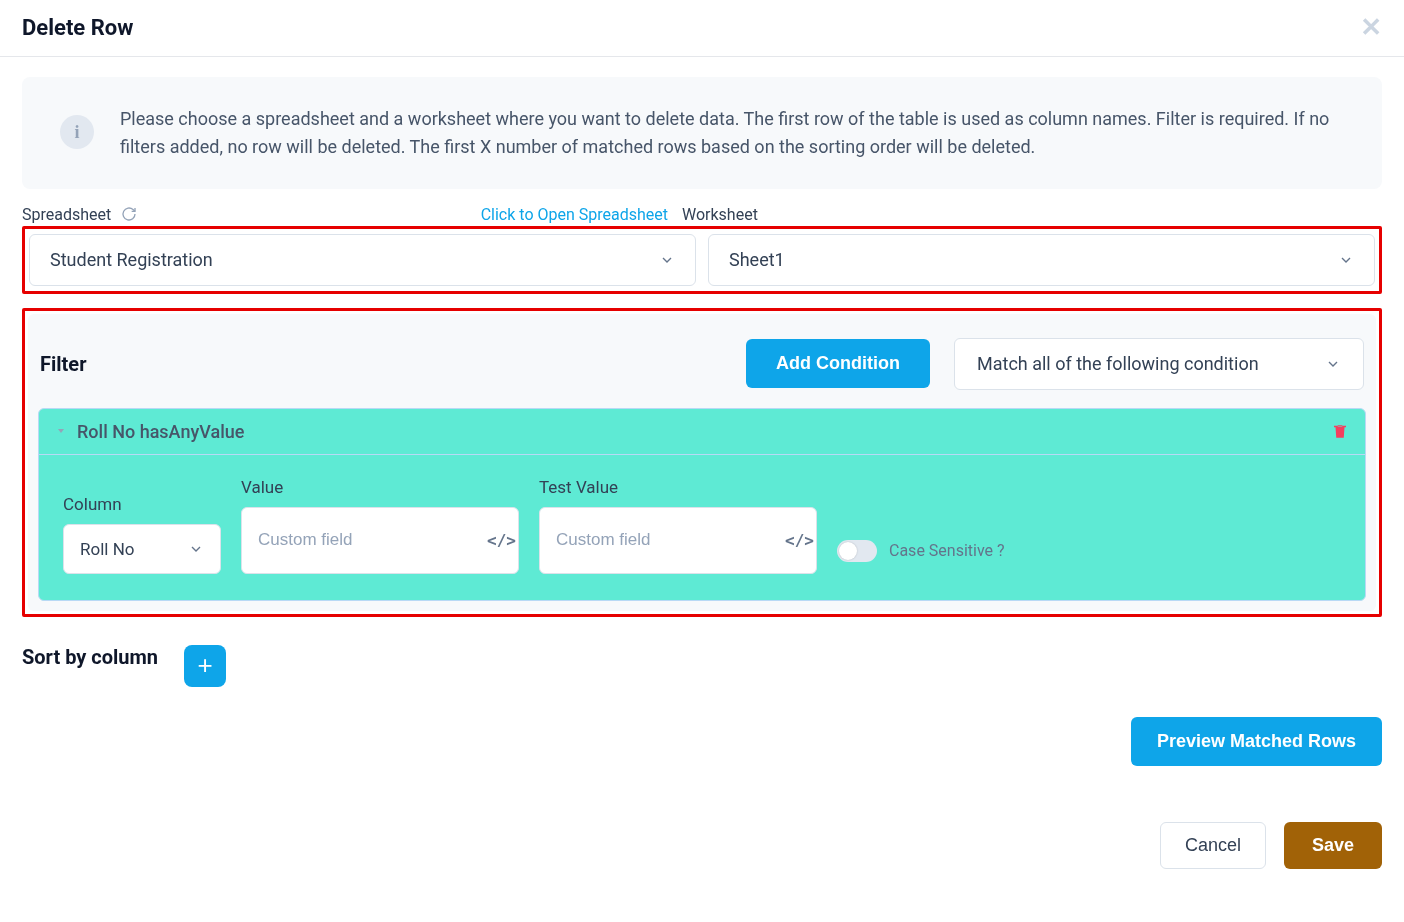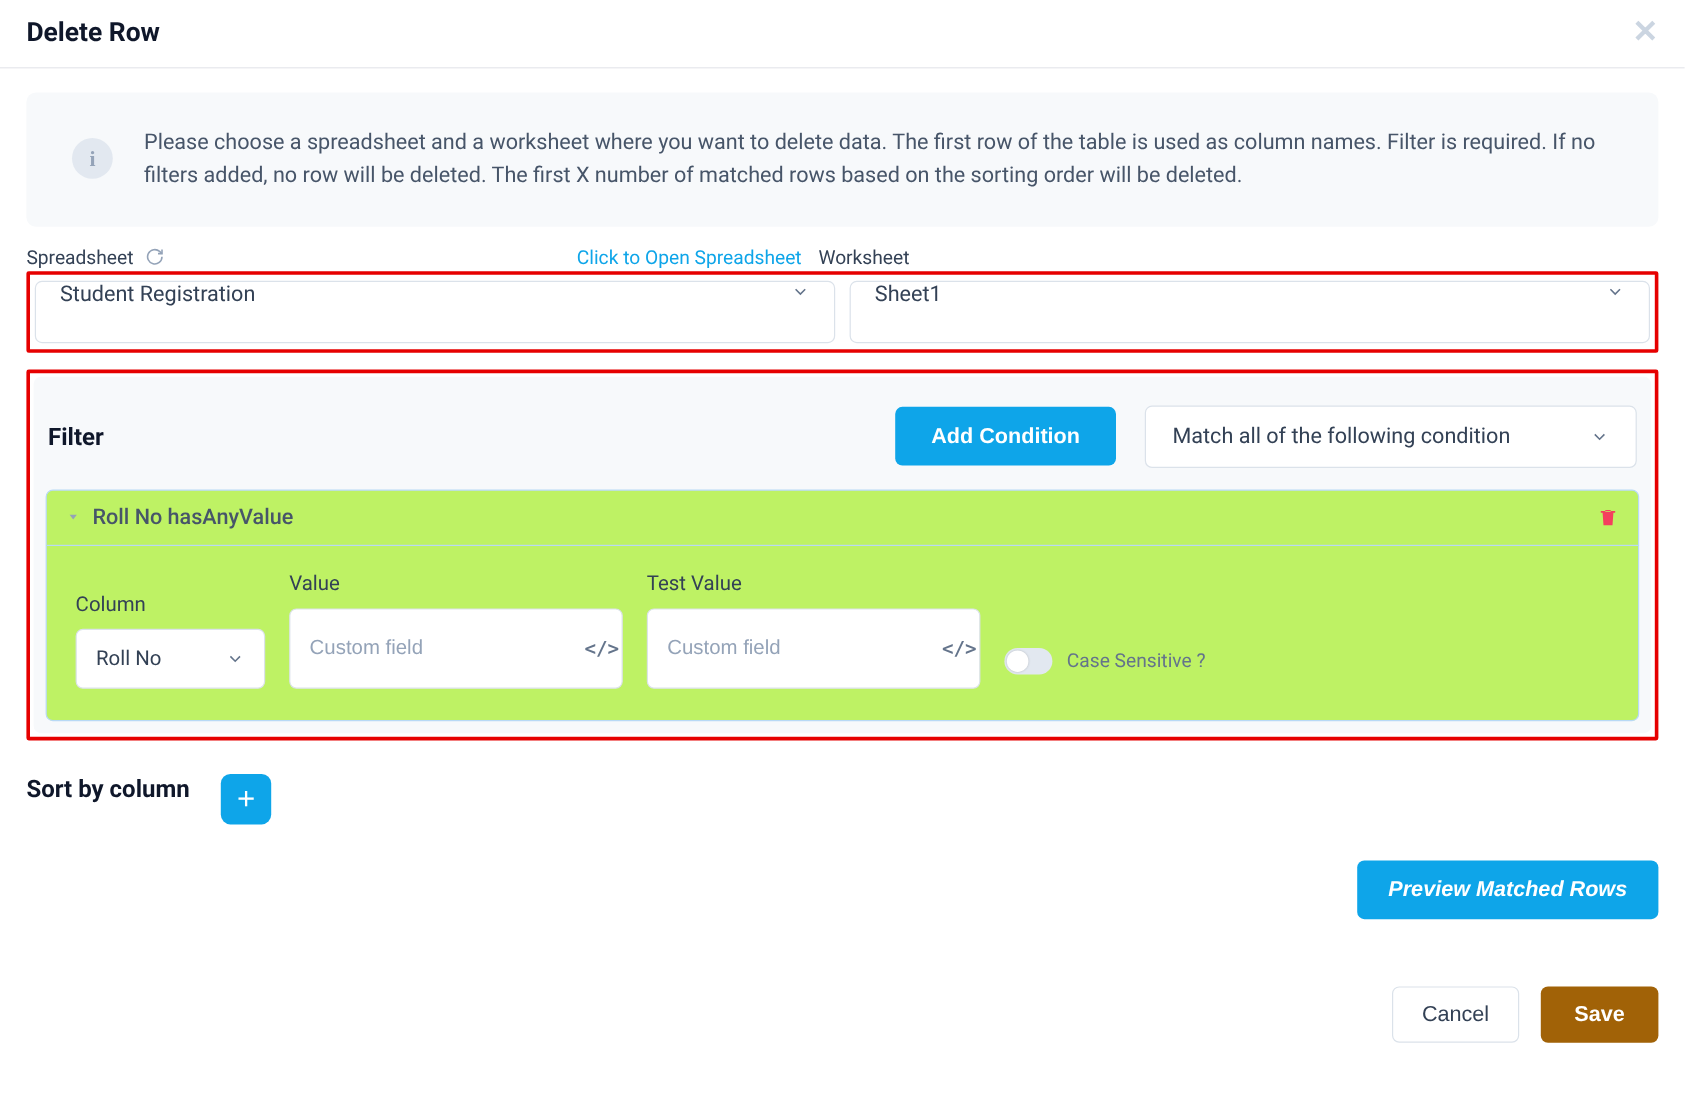--- a/index.html
+++ b/index.html
@@ -12,31 +12,31 @@
   .info-icon { width: 34px; height: 34px; border-radius: 50%; background: #e2e8f0; color: #94a3b8; display: flex; align-items: center; justify-content: center; font-family: Georgia, serif; font-size: 18px; font-weight: 600; margin-top: 10px; flex-shrink: 0; }
   .info-text { font-size: 18px; color: #475569; line-height: 1.55; }
   .row-labels { display: flex; margin-top: 16px; }
   .spreadsheet-label-wrap { display: flex; align-items: center; gap: 10px; width: 660px; }
   .field-label { font-size: 16px; color: #334155; }
   .refresh-icon { width: 16px; height: 16px; color: #94a3b8; }
   .open-link { margin-left: auto; margin-right: 14px; color: #0ea5e9; font-size: 16px; cursor: pointer; }
   .worksheet-label-wrap { display: flex; align-items: center; }
   .highlight-red { border: 3px solid #e60000; border-radius: 2px; }
   .selects-row { display: flex; gap: 12px; padding: 5px 4px; margin-top: 2px; }
-  .select-box { flex: 1; border: 1px solid #dbe2ea; border-radius: 6px; height: 52px; display: flex; align-items: flex-start; padding: 0 20px; background: #fff; cursor: pointer; position: relative; }
+  .select-box { flex: 1; border: 1px solid #dbe2ea; border-radius: 6px; height: 52px; display: flex; align-items: center; padding: 0 20px; background: #fff; cursor: pointer; position: relative; }
   .select-box .sel-text { font-size: 18px; color: #334155; }
   .chev { margin-left: auto; width: 16px; height: 16px; color: #64748b; }
   .filter-wrap { margin-top: 14px; padding: 3px; }
   .filter-inner { background: #f7f9fb; border-radius: 6px; padding: 14px 10px 10px 10px; }
   .filter-header { display: flex; align-items: center; padding: 10px 2px 18px 2px; }
   .filter-title { font-size: 20px; font-weight: 700; color: #0f172a; }
   .add-cond-btn { margin-left: auto; background: #0ea5e9; color: #fff; font-size: 18px; font-weight: 600; padding: 14px 30px; border: none; border-radius: 6px; cursor: pointer; }
   .match-select { margin-left: 24px; width: 410px; border: 1px solid #dbe2ea; border-radius: 6px; height: 52px; display: flex; align-items: center; padding: 0 22px; background: #fff; cursor: pointer; }
   .match-select .sel-text { font-size: 18px; color: #334155; }
-  .cond-card { border: 1px solid #b8d9f5; border-radius: 6px; background: #bef264; overflow: hidden; }
+  .cond-card { border: 1px solid #b8d9f5; border-radius: 6px; background: #5eead4; overflow: hidden; }
   .cond-head { display: flex; align-items: center; padding: 12px 16px; border-bottom: 1px solid #b8d9f5; }
   .cond-head .tri { width: 12px; height: 12px; color: #94a3b8; margin-right: 10px; }
   .cond-head-text { font-size: 18px; color: #475569; font-weight: 500; }
   .trash { margin-left: auto; color: #f43f5e; width: 18px; height: 18px; cursor: pointer; }
   .cond-body { display: flex; gap: 20px; padding: 22px 24px 26px 24px; align-items: flex-end; }
   .ff { display: flex; flex-direction: column; gap: 10px; }
   .ff-label { font-size: 17px; color: #334155; }
   .ff-sel { border: 1px solid #dbe2ea; border-radius: 6px; height: 50px; display: flex; align-items: center; padding: 0 16px; background: #fff; cursor: pointer; }
   .ff-sel .sel-text { font-size: 17px; color: #334155; }
   .ff-input-wrap { border: 1px solid #dbe2ea; border-radius: 6px; height: 67px; display: flex; align-items: center; padding: 0 12px 0 16px; background: #fff; }
@@ -45,21 +45,21 @@
   .code-icon { color: #64748b; font-family: monospace; font-size: 16px; font-weight: 600; margin-left: 8px; cursor: pointer; white-space: nowrap; }
   .col-col { width: 158px; } .col-op { width: 278px; } .col-val { width: 278px; justify-content: space-between; } .col-test { width: 278px; }
   .case-wrap { display: flex; align-items: center; gap: 12px; margin-bottom: 12px; }
   .toggle { width: 40px; height: 22px; border-radius: 11px; background: #e2e8f0; position: relative; cursor: pointer; }
   .toggle::after { content: ""; position: absolute; left: 2px; top: 2px; width: 18px; height: 18px; border-radius: 50%; background: #fff; box-shadow: 0 0 2px rgba(0,0,0,.2); }
   .case-label { font-size: 16px; color: #64748b; }
   .sort-row { display: flex; align-items: flex-start; gap: 26px; margin-top: 28px; }
   .sort-label { font-size: 20px; font-weight: 700; color: #0f172a; }
   .plus-btn { width: 42px; height: 42px; border-radius: 8px; background: #0ea5e9; color: #fff; display: flex; align-items: center; justify-content: center; font-size: 26px; font-weight: 400; cursor: pointer; border: none; }
   .preview-row { display: flex; justify-content: flex-end; margin-top: 30px; }
-  .preview-btn { background: #0ea5e9; color: #fff; font-size: 18px; font-weight: 600; padding: 14px 26px; border: none; border-radius: 6px; cursor: pointer; font-style: italic; }
+  .preview-btn { background: #0ea5e9; color: #fff; font-size: 18px; font-weight: 600; padding: 14px 26px; border: none; border-radius: 6px; cursor: pointer; }
   .footer { display: flex; justify-content: flex-end; gap: 18px; margin-top: 56px; }
   .cancel-btn { background: #fff; color: #334155; font-size: 18px; padding: 12px 24px; border: 1px solid #dbe2ea; border-radius: 6px; cursor: pointer; }
   .save-btn { background: #a16207; color: #fff; font-size: 18px; font-weight: 600; padding: 12px 28px; border: none; border-radius: 6px; cursor: pointer; }
 </style>
 </head>
 <body>
 
 <div class="header">
   <div class="header-title">Delete Row</div>
   <div class="close-x">✕</div>

